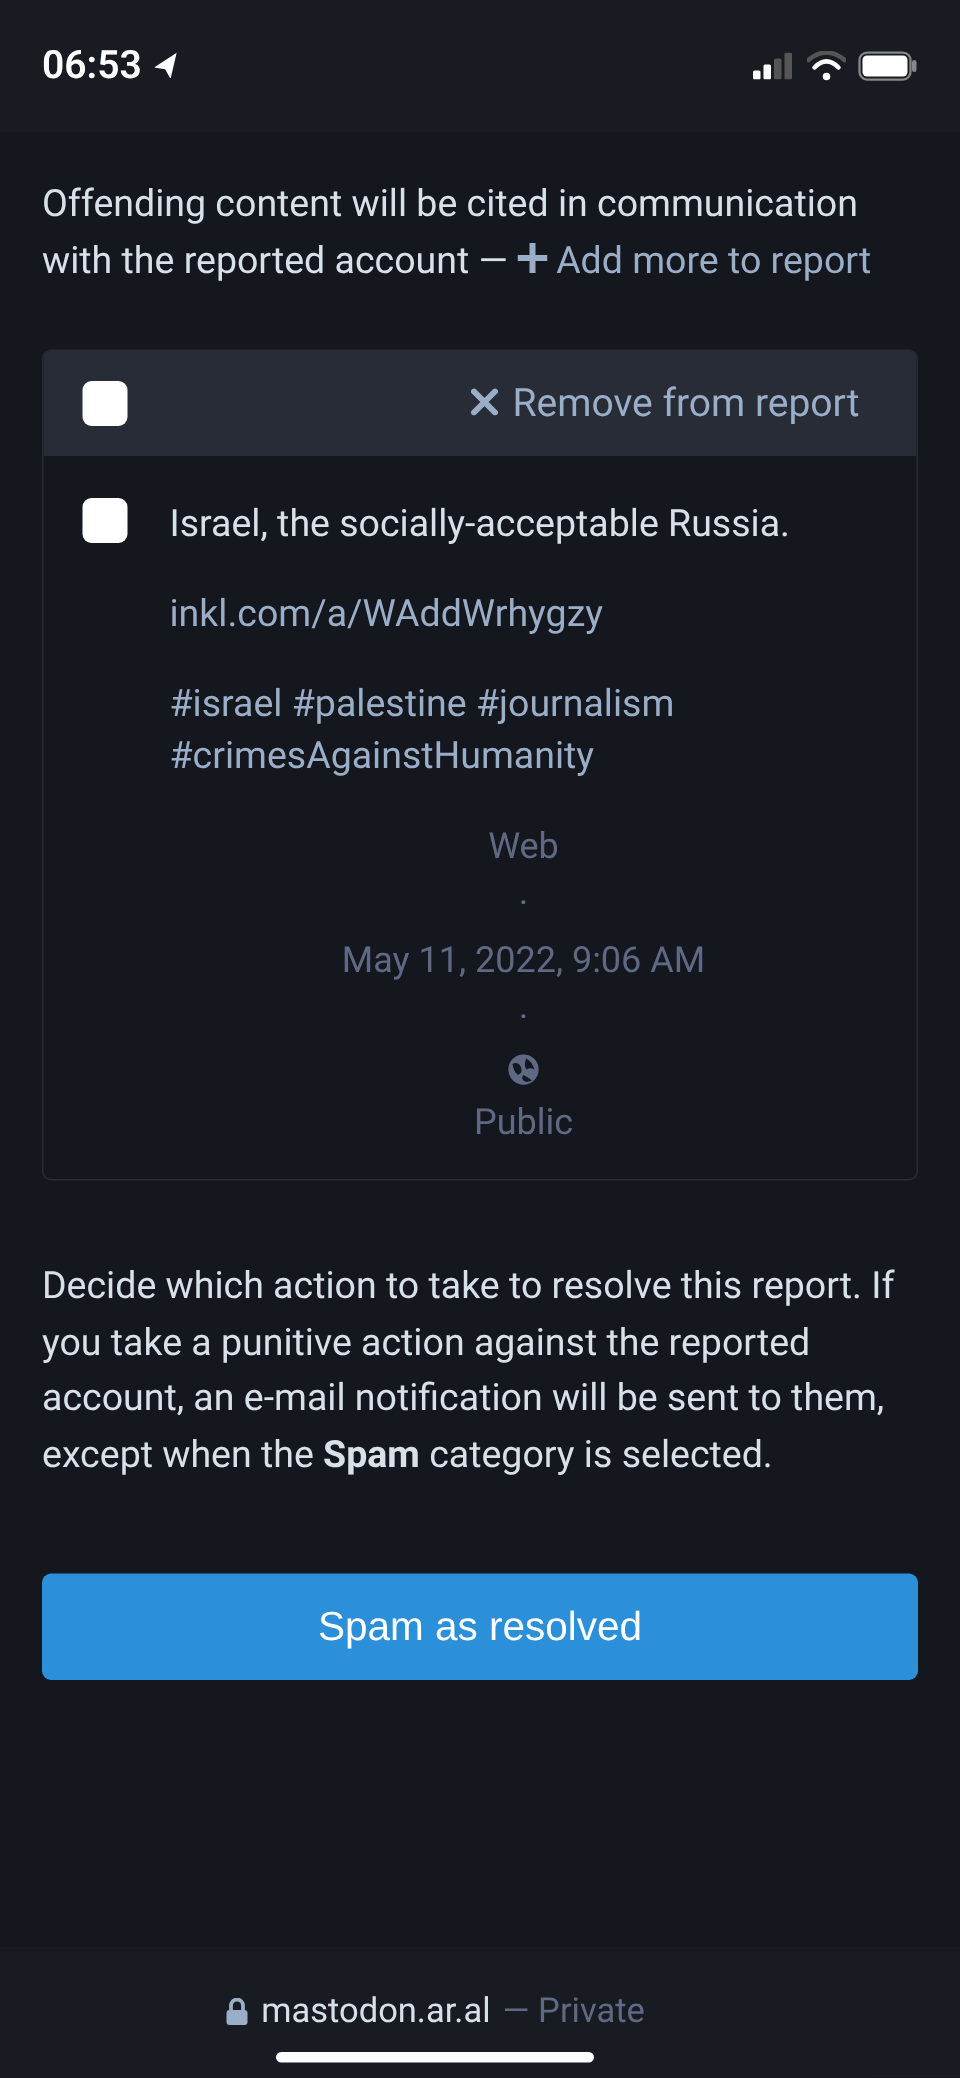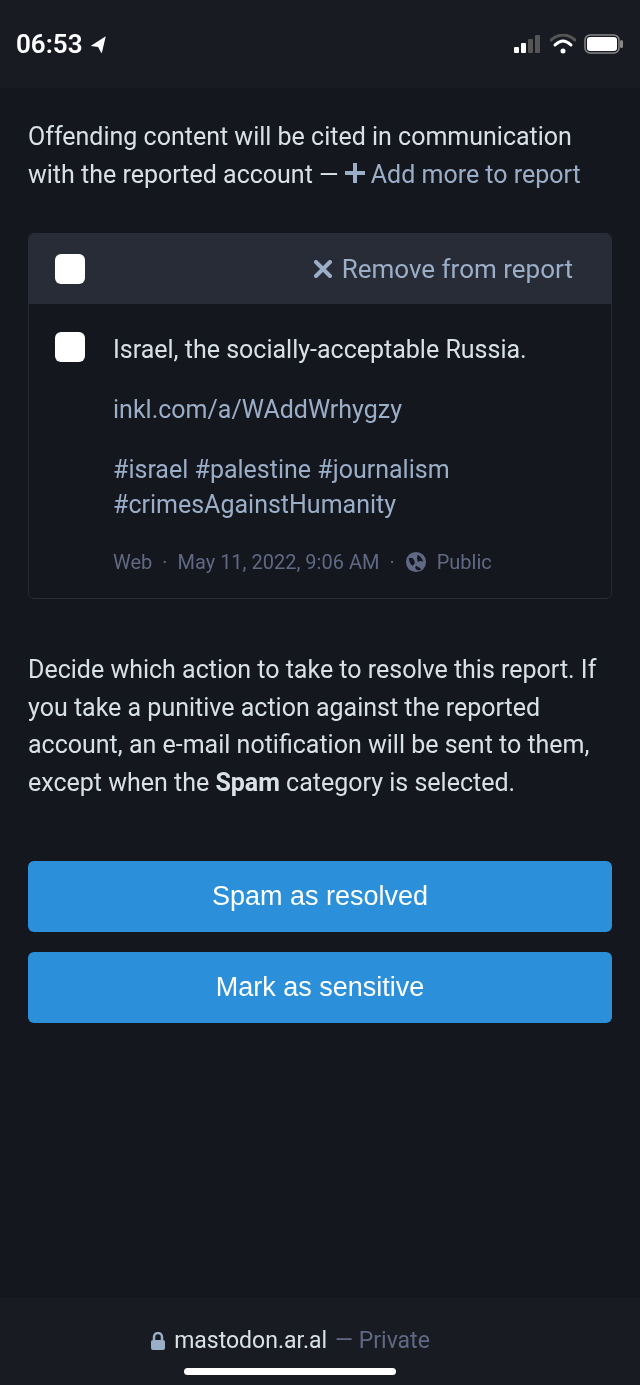--- a/index.html
+++ b/index.html
@@ -9,21 +9,21 @@
       background: #191b22;
       font-family: -apple-system, BlinkMacSystemFont, 'Segoe UI', Roboto, sans-serif;
       color: #d9e1e8;
       overflow: hidden;
     }
     .status-bar {
       height: 88px;
       display: flex;
       justify-content: space-between;
       align-items: center;
-      padding: 0 16px;
+      padding: 0 28px;
       background: #191b22;
       color: #fff;
     }
     .status-time {
       font-size: 26px;
       font-weight: 600;
       display: flex;
       align-items: center;
       gap: 8px;
     }
@@ -123,26 +123,27 @@
       color: #9baec8;
       margin-bottom: 28px;
     }
     .post-tags {
       font-size: 25px;
       color: #9baec8;
       line-height: 1.4;
       margin-bottom: 28px;
     }
     .post-meta {
-      font-size: 20px;
+      font-size: 24px;
       color: #606984;
       display: flex;
       align-items: center;
       gap: 10px;
       flex-wrap: wrap;
+      flex-direction: column;
     }
     .globe-icon {
       display: inline-flex;
       align-items: center;
     }
     .action-intro {
       font-size: 25px;
       line-height: 1.5;
       color: #d9e1e8;
       margin-bottom: 60px;
@@ -290,21 +291,20 @@
       </div>
     </div>
   </div>
 
   <p class="action-intro">
     <span>Decide which action to take to resolve this report. If you take a punitive action against the reported account, an e-mail notification will be sent to them, except when the </span><b>Spam</b><span> category is selected.</span>
   </p>
 
   <button class="action-button">Spam as resolved</button>
 
-  <button class="action-button">Mark as sensitive</button>
 </div>
 
 <div class="bottom-bar">
   <div class="url-bar">
     <span class="lock-icon">
       <svg width="16" height="18" viewBox="0 0 16 18" fill="#9baec8">
         <rect x="1" y="8" width="14" height="10" rx="2"></rect>
         <path d="M4 8 V5 a4 4 0 0 1 8 0 V8" fill="none" stroke="#9baec8" stroke-width="2.5"></path>
       </svg>
     </span>

